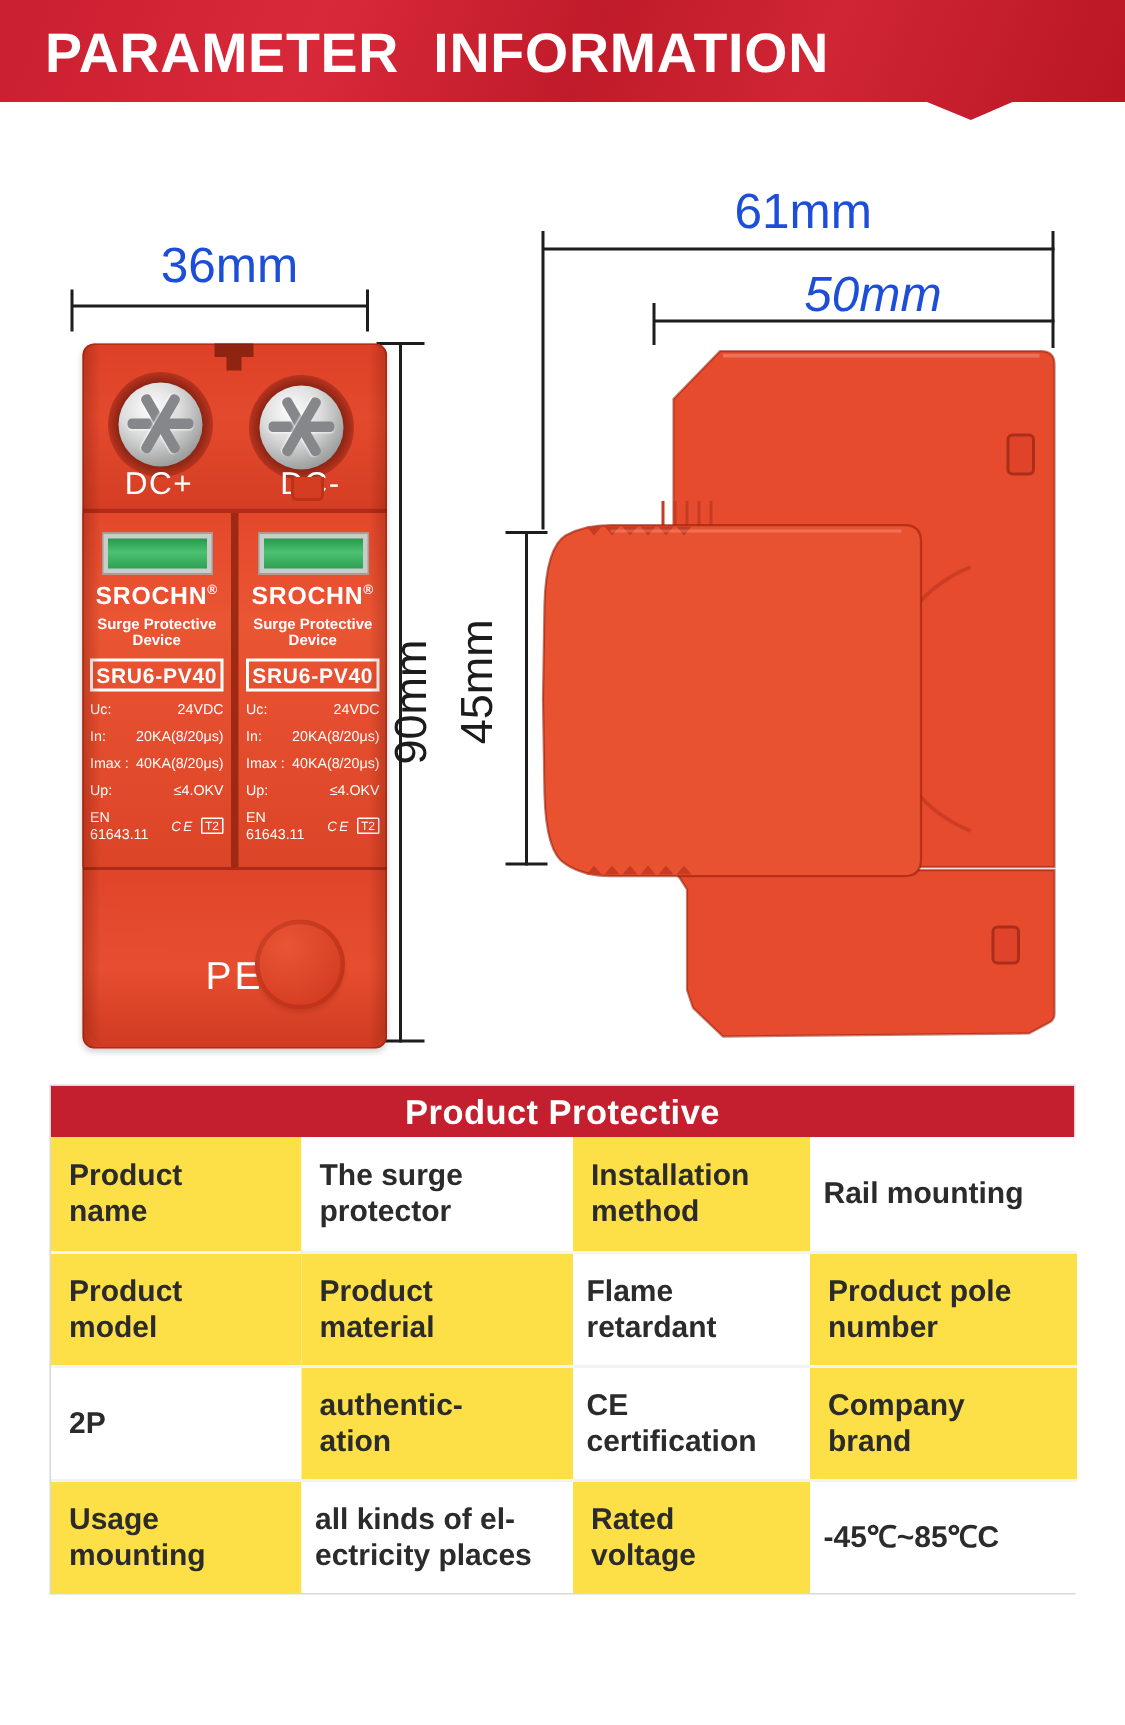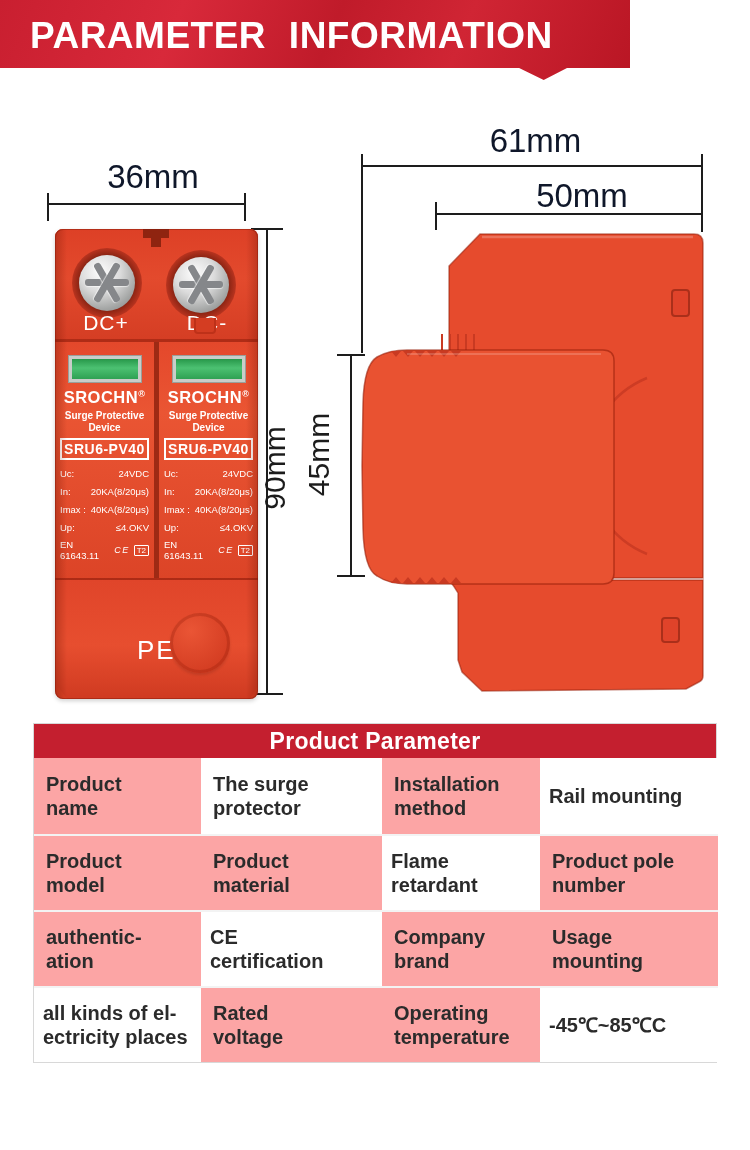--- a/index.html
+++ b/index.html
@@ -1,28 +1,28 @@
 <!DOCTYPE html>
 <html><head>
 <meta charset="utf-8">
 <style>
   * { margin:0; padding:0; box-sizing:border-box; }
   body { background:#fff; font-family:"Liberation Sans", sans-serif; }
   .page { position:relative; width:750px; height:1150px; background:#ffffff; overflow:hidden; margin:0 auto; }
 
   
-  .banner { position:absolute; left:0; top:0; width:630px; height:80px;
+  .banner { position:absolute; left:0; top:0; width:750px; height:80px;
     background:linear-gradient(112deg,#c91f30 0%,#d8293a 28%,#c01b2a 52%,#d02534 72%,#b91624 100%);
     clip-path:polygon(0 0,100% 0,100% 85%,90% 85%,86.3% 100%,82.4% 85%,0 85%); }
   .banner-title { position:absolute; left:30px; top:15px; height:42px; line-height:42px;
     color:#ffffff; font-size:37px; font-weight:700; letter-spacing:.5px; word-spacing:12px; }
 
   
   .dline { position:absolute; background:#1d1d1d; }
-  .dlabel { position:absolute; color:#0f172a; font-size:33px; text-align:center; }
+  .dlabel { position:absolute; color:#1d4ed8; font-size:33px; text-align:center; }
   .dlabel-v { position:absolute; color:#1c1c1c; font-size:30px; text-align:center;
     transform-origin:0 0; transform:rotate(-90deg); width:120px; }
 
   
   .device { position:absolute; left:55px; top:229px; width:203px; height:470px;
     border-radius:8px; background:#d84024; box-shadow:0 2px 4px rgba(0,0,0,.18); }
   .device-shade { position:absolute; inset:0; border-radius:8px; pointer-events:none; z-index:6;
     background:linear-gradient(90deg,rgba(100,15,0,.30) 0,rgba(100,15,0,0) 12px,rgba(0,0,0,0) calc(100% - 12px),rgba(100,15,0,.28) 100%);
     box-shadow:inset 0 0 0 1px rgba(130,25,8,.45); }
   .terminal { position:absolute; left:0; top:0; width:203px; height:113px;
@@ -78,21 +78,21 @@
   
   .side-svg { position:absolute; left:345px; top:228px; }
 
   
   .param-table { position:absolute; left:33px; top:723px; width:684px; border:1px solid #d8d8d8; background:#fff; }
   .param-header { height:34px; line-height:34px; background:#c41f2f; color:#ffffff;
     text-align:center; font-size:23px; font-weight:700; letter-spacing:.3px; }
   .param-grid { display:grid; grid-template-columns:167px 181px 158px 178px; grid-auto-rows:76px; }
   .cell { display:flex; align-items:center; font-size:20px; line-height:24px;
     color:#2b2b2b; white-space:pre-line; font-weight:700; padding-left:12px; }
-  .cell.lab { background:#fca5a5; }
+  .cell.lab { background:#fde047; }
   .cell.val { background:#ffffff; }
   .cell.c4 { padding-left:9px; padding-right:2px; }
   .param-grid > .cell:nth-child(n+5) { border-top:2px solid #f3f3f3; }
 </style>
 </head>
 <body>
 
 <div class="page">
 
   <div class="banner">
@@ -203,21 +203,21 @@
     </div>
     <div class="pe-notch"></div>
     <div class="device-shade"></div>
   </div>
 
   <div class="dlabel" style="left:438px; top:122px; width:195px;">61mm</div>
   <div class="dline" style="left:362px; top:165px; width:341px; height:2px;"></div>
   <div class="dline" style="left:361px; top:154px; width:2px; height:199px;"></div>
   <div class="dline" style="left:701px; top:154px; width:2px; height:78px;"></div>
 
-  <div class="dlabel" style="left:512px; top:177px; width:140px;">50mm</div>
+  <div class="dlabel" style="left:512px; top:177px; width:140px;font-style:italic;">50mm</div>
   <div class="dline" style="left:436px; top:213px; width:267px; height:2px;"></div>
   <div class="dline" style="left:435px; top:202px; width:2px; height:28px;"></div>
 
   <div class="dline" style="left:350px; top:355px; width:2px; height:222px;"></div>
   <div class="dline" style="left:337px; top:354px; width:28px; height:2px;"></div>
   <div class="dline" style="left:337px; top:575px; width:28px; height:2px;"></div>
   <div class="dlabel-v" style="left:302px; top:512px; width:115px;">45mm</div>
 
   <svg class="side-svg" width="372" height="480" viewBox="0 0 372 480">
 
@@ -241,52 +241,51 @@
     <rect x="317" y="390" width="17" height="24" rx="3" fill="#e0432a" stroke="#aa2f1a" stroke-width="2"></rect>
 
     <path d="M62,122 Q44,122 32,129 Q19,137 18,175 L17,238 L18,301 Q19,341 32,348 Q44,356 62,356 L258,356 Q269,356 269,345 L269,133 Q269,122 258,122 Z" fill="#e95231" stroke="rgba(150,30,10,.6)" stroke-width="1.5"></path>
 
     <path d="M46,123 l5,6 l5,-6 z M58,123 l5,6 l5,-6 z M70,123 l5,6 l5,-6 z M82,123 l5,6 l5,-6 z M94,123 l5,6 l5,-6 z M106,123 l5,6 l5,-6 z" fill="#c93a22"></path>
     <path d="M46,355 l5,-6 l5,6 z M58,355 l5,-6 l5,6 z M70,355 l5,-6 l5,6 z M82,355 l5,-6 l5,6 z M94,355 l5,-6 l5,6 z M106,355 l5,-6 l5,6 z" fill="#c93a22"></path>
     <line x1="62" y1="126" x2="256" y2="126" stroke="rgba(255,255,255,.18)" stroke-width="2"></line>
   </svg>
 
   <div class="param-table">
-    <div class="param-header">Product Parameter</div>
+    <div class="param-header">Product Protective</div>
     <div class="param-grid">
       <div class="cell lab c1">Product
 name</div>
       <div class="cell val c2">The surge
 protector</div>
       <div class="cell lab c3">Installation
 method</div>
       <div class="cell val c4">Rail mounting</div>
 
       <div class="cell lab c1">Product
 model</div>
       <div class="cell lab c3">Product
 material</div>
       <div class="cell val c4">Flame
 retardant</div>
 
       <div class="cell lab c1">Product pole
 number</div>
+      <div class="cell val c2">2P</div>
       <div class="cell lab c3">authentic-
 ation</div>
       <div class="cell val c4">CE
 certification</div>
 
       <div class="cell lab c1">Company
 brand</div>
       <div class="cell lab c3">Usage
 mounting</div>
       <div class="cell val c4">all kinds of el-
 ectricity places</div>
 
       <div class="cell lab c1">Rated
 voltage</div>
-      <div class="cell lab c3">Operating
-temperature</div>
       <div class="cell val c4">-45℃~85℃C</div>
     </div>
   </div>
 
 </div>
 
 </body></html>

